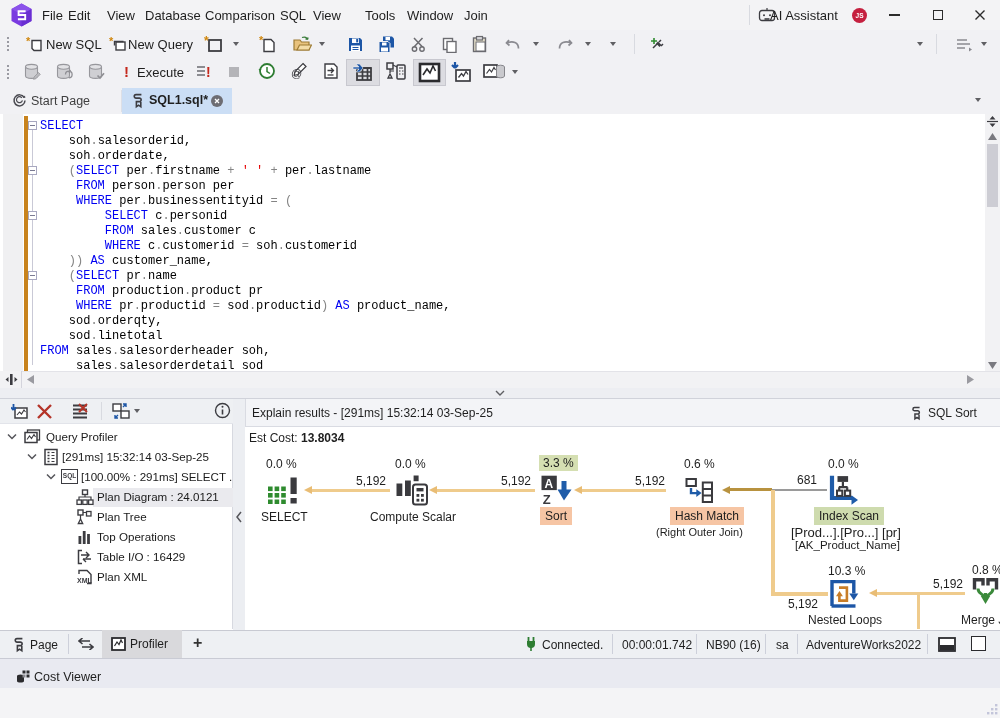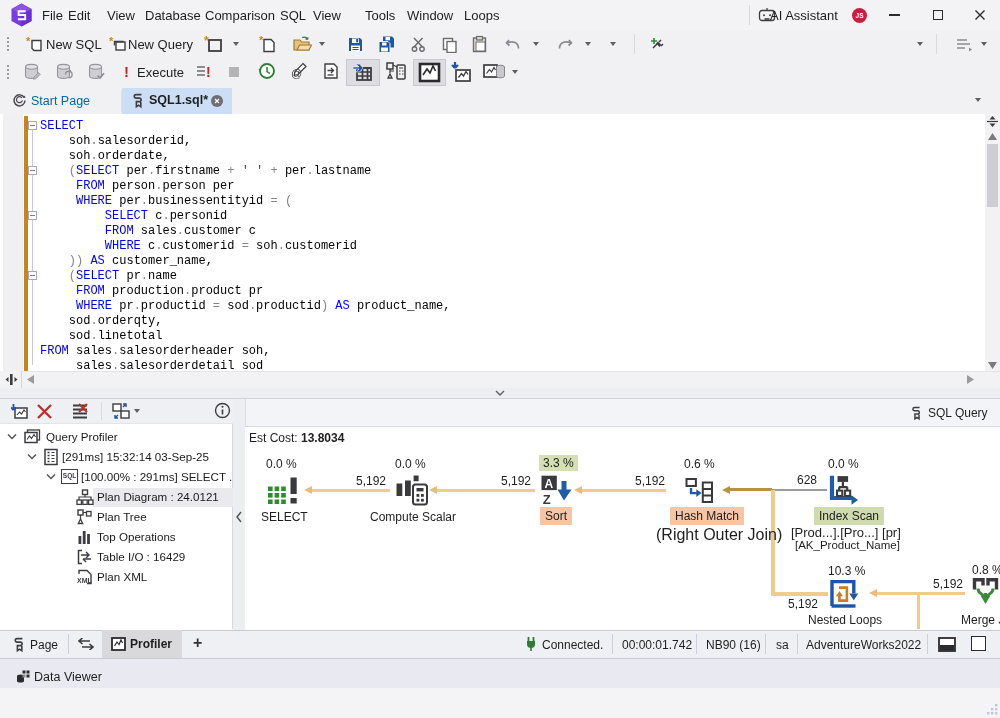--- a/index.html
+++ b/index.html
@@ -31,21 +31,21 @@
 </svg>
 <div class="ab t13" style="left:42px;top:8px">File</div>
 <div class="ab t13" style="left:68px;top:8px">Edit</div>
 <div class="ab t13" style="left:107px;top:8px">View</div>
 <div class="ab t13" style="left:145px;top:8px">Database</div>
 <div class="ab t13" style="left:205px;top:8px">Comparison</div>
 <div class="ab t13" style="left:280px;top:8px">SQL</div>
 <div class="ab t13" style="left:313px;top:8px">View</div>
 <div class="ab t13" style="left:365px;top:8px">Tools</div>
 <div class="ab t13" style="left:407px;top:8px">Window</div>
-<div class="ab t13" style="left:464px;top:8px">Loops</div>
+<div class="ab t13" style="left:464px;top:8px">Join</div>
 <div class="ab" style="left:749px;top:5px;width:1px;height:20px;background:#d8dae0"></div>
 <svg class="ab" style="left:758px;top:8px" width="18" height="14" viewBox="0 0 18 14">
  <rect x="1.5" y="2.5" width="15" height="10" rx="2.5" fill="none" stroke="#3c3c41" stroke-width="1.3"></rect>
  <circle cx="6" cy="7.2" r="1" fill="#3c3c41"></circle>
       <circle cx="12" cy="7.2" r="1" fill="#3c3c41"></circle>
  <rect x="8.4" y="0" width="1.2" height="2" fill="#3c3c41"></rect>
  <rect x="6.5" y="10.2" width="5" height="1.6" fill="#3c3c41"></rect>
 </svg>
 <div class="ab t13" style="left:770px;top:8px">AI Assistant</div>
 <div class="ab" style="left:852px;top:8px;width:15px;height:15px;border-radius:50%;background:#c5203f"></div>
@@ -202,21 +202,21 @@
  <path d="M14.5 6 v9 c0 1 1.8 1.8 4 1.8 s4-.8 4-1.8 v-9" fill="#c9c9cd" stroke="#85858a" stroke-width="1"></path>
 </svg>
 <div class="ab caret" style="left:512px;top:70px"></div>
 <div class="ab" style="left:0;top:88px;width:1000px;height:26px;background:#f1f1f4"></div>
 <div class="ab" style="left:121px;top:90px;width:1px;height:22px;background:#dddfe6"></div>
 <svg class="ab" style="left:12px;top:93px" width="15" height="15" viewBox="0 0 15 15">
  <path d="M12.2 4.5 A5.5 5.5 0 1 0 13 7.5" fill="none" stroke="#4a4a50" stroke-width="1.5"></path>
  <path d="M9.8 4.8 A3 3 0 1 0 10.4 7.4" fill="none" stroke="#4a4a50" stroke-width="1.2"></path>
  <path d="M13 2.5 l.3 2.5 -2.4-.4z" fill="#4a4a50"></path>
 </svg>
-<div class="ab" style="left:31px;top:94px;font-size:12.5px;color:#0369a1;white-space:nowrap">Start Page</div>
+<div class="ab" style="left:31px;top:94px;font-size:12.5px;color:#404040;white-space:nowrap">Start Page</div>
 <div class="ab" style="left:122px;top:88px;width:110px;height:26px;background:#cbdef5"></div>
 <svg class="ab" style="left:130px;top:92px" width="14" height="17" viewBox="0 0 14 17">
  <path d="M11.4 2.6 H6 a1.75 1.75 0 1 0 0 3.5 h3.4 a1.75 1.75 0 1 1 0 3.5 H5.6 M6.4 10 v4.8 l2.2 -1.6 2.2 1.6 v-4.8" fill="none" stroke="#3c3c41" stroke-width="1.6"></path>
 </svg>
 <div class="ab" style="left:149px;top:93px;font-size:12.5px;font-weight:bold;color:#1e1e1e;white-space:nowrap">SQL1.sql*</div>
 <div class="ab" style="left:211px;top:95px;width:12px;height:12px;border-radius:50%;background:#6d6d73"></div>
 <svg class="ab" style="left:211px;top:95px" width="12" height="12" viewBox="0 0 12 12">
       <path d="M4 4 l4 4 m0 -4 l-4 4" stroke="#fff" stroke-width="1.3"></path>
     </svg>
 <div class="ab caret" style="left:975px;top:98px"></div>
@@ -355,44 +355,45 @@
 <svg class="ab" style="left:76px;top:568px" width="18" height="18" viewBox="0 0 18 18">
  <path d="M3 6 V2.5 h8 l4 4 V15.5 h-4" fill="none" stroke="#3c3c41" stroke-width="1.4"></path>
  <text x="1" y="15" font-size="7" font-weight="bold" fill="#3c3c41">XML</text>
 </svg>
 <div class="ab tt" style="left:97px;top:570px">Plan XML</div>
 <div class="ab" style="left:233px;top:399px;width:12px;height:231px;background:#eceef2"></div>
 <svg class="ab" style="left:235px;top:510px" width="8" height="14" viewBox="0 0 8 14">
       <path d="M6 2 L2 7 L6 12" fill="none" stroke="#55555a" stroke-width="1.5"></path>
     </svg>
 <div class="ab" style="left:245px;top:399px;width:755px;height:28px;background:#f3f4f7;border-bottom:1px solid #d9dbe2;border-left:1px solid #d9dbe2;box-sizing:border-box"></div>
+<div class="ab t12" style="left:252px;top:406px">Explain results - [291ms] 15:32:14 03-Sep-25</div>
 <svg class="ab" style="left:909px;top:405px" width="13" height="16" viewBox="0 0 14 17">
  <path d="M11.4 2.6 H6 a1.75 1.75 0 1 0 0 3.5 h3.4 a1.75 1.75 0 1 1 0 3.5 H5.6 M6.4 10 v4.8 l2.2 -1.6 2.2 1.6 v-4.8" fill="none" stroke="#3c3c41" stroke-width="1.6"></path>
 </svg>
-<div class="ab t12" style="left:928px;top:406px">SQL Query</div>
+<div class="ab t12" style="left:928px;top:406px">SQL Sort</div>
 <div class="ab" style="left:246px;top:427px;width:754px;height:202px;background:#fff"></div>
 <div class="ab t12" style="left:249px;top:431px">Est Cost: <b>13.8034</b></div>
 <div class="ab tanline" style="left:312px;top:488.5px;width:78px;height:3px"></div>
 <div class="ab arrowL" style="left:304px;top:485.5px"></div>
 <div class="ab tanline" style="left:437px;top:488.5px;width:98px;height:3px"></div>
 <div class="ab arrowL" style="left:429px;top:485.5px"></div>
 <div class="ab tanline" style="left:582px;top:488.5px;width:84px;height:3px"></div>
 <div class="ab arrowL" style="left:574px;top:485.5px"></div>
 <div class="ab" style="left:730px;top:488px;width:42px;height:3.2px;background:#b8923f"></div>
 <div class="ab arrowL" style="left:722px;top:485.5px;border-right-color:#b8923f"></div>
 <div class="ab" style="left:772px;top:488.8px;width:55px;height:2.2px;background:#9a9a9a"></div>
 <div class="ab tanline" style="left:770.5px;top:489.5px;width:4px;height:106px"></div>
 <div class="ab tanline" style="left:770.5px;top:591.5px;width:57.5px;height:4px"></div>
 <div class="ab tanline" style="left:877px;top:592px;width:88px;height:3.3px"></div>
 <div class="ab arrowL" style="left:869px;top:588.5px"></div>
 <div class="ab tanline" style="left:916.5px;top:595px;width:3.5px;height:34px"></div>
 <div class="ab t12" style="left:356px;top:474px">5,192</div>
 <div class="ab t12" style="left:501px;top:474px">5,192</div>
 <div class="ab t12" style="left:635px;top:474px">5,192</div>
-<div class="ab t12" style="left:797px;top:473px">628</div>
+<div class="ab t12" style="left:797px;top:473px">681</div>
 <div class="ab t12" style="left:788px;top:597px">5,192</div>
 <div class="ab t12" style="left:933px;top:577px">5,192</div>
 <div class="ab t12" style="left:266px;top:457px">0.0 %</div>
 <div class="ab t12" style="left:395px;top:457px">0.0 %</div>
 <div class="ab t12" style="left:684px;top:457px">0.6 %</div>
 <div class="ab t12" style="left:828px;top:457px">0.0 %</div>
 <div class="ab t12" style="left:828px;top:564px">10.3 %</div>
 <div class="ab t12" style="left:972px;top:563px">0.8 %</div>
 <div class="ab t12" style="left:539px;top:455px;background:#d5dfb2;padding:1px 4px">3.3 %</div>
 <svg class="ab" style="left:267px;top:477px" width="31" height="27" viewBox="0 0 31 27">
@@ -432,21 +433,21 @@
 </svg>
 <div class="ab" style="left:540px;top:507px;background:#f6c5a4;padding:2px 5px;font-size:12px;color:#1e1e1e">Sort</div>
 <svg class="ab" style="left:684px;top:475px" width="30" height="30" viewBox="0 0 30 30">
  <rect x="2.5" y="4" width="9.4" height="7" fill="#fff" stroke="#3a3a3e" stroke-width="2"></rect>
  <path d="M7 13 v5.1 h6.5" fill="none" stroke="#1f5ca9" stroke-width="2.4"></path>
  <polygon points="12.3,14.2 12.3,22 17.6,18.1" fill="#1f5ca9"></polygon>
  <rect x="18.8" y="7.5" width="9.2" height="19.5" fill="#fff" stroke="#3a3a3e" stroke-width="2"></rect>
  <path d="M18.8 14 h9.2 M18.8 20.5 h9.2" stroke="#3a3a3e" stroke-width="2"></path>
 </svg>
 <div class="ab" style="left:670px;top:507px;background:#f6c5a4;padding:2px 5px;font-size:12px;color:#1e1e1e">Hash Match</div>
-<div class="ab t12" style="left:656px;top:526px;font-size:16px">(Right Outer Join)</div>
+<div class="ab t12" style="left:656px;top:526px;font-size:11px">(Right Outer Join)</div>
 <svg class="ab" style="left:826px;top:474px" width="34" height="31" viewBox="0 0 34 31">
  <path d="M6 1.8 V24 H26" fill="none" stroke="#1f5ca9" stroke-width="4.2"></path>
  <polygon points="25.5,21.3 32,26 25.5,30.7" fill="#1f5ca9"></polygon>
  <rect x="11.5" y="2.1" width="10.6" height="5.8" fill="#3a3a3e"></rect>
  <path d="M16.9 7.9 v4.2 M12.8 13.2 H21.6 M13.2 13.2 v3 M21.2 13.2 v3" stroke="#3a3a3e" stroke-width="2.2" fill="none"></path>
  <rect x="11" y="16.6" width="5.3" height="5.3" fill="#fff" stroke="#3a3a3e" stroke-width="2"></rect>
  <rect x="18.9" y="16.6" width="5.3" height="5.3" fill="#fff" stroke="#3a3a3e" stroke-width="2"></rect>
 </svg>
 <div class="ab" style="left:814px;top:507px;background:#cedbae;padding:2px 5px;font-size:12px;color:#1e1e1e">Index Scan</div>
 <div class="ab t12" style="left:791px;top:525px;font-size:13px">[Prod...].[Pro...] [pr]</div>
@@ -476,21 +477,21 @@
 <div class="ab" style="left:68px;top:634px;width:1px;height:20px;background:#cdd0da"></div>
 <svg class="ab" style="left:78px;top:638px" width="16" height="12" viewBox="0 0 16 12">
  <path d="M4.5 0 L1 3 L4.5 6 M1.2 3 H12" fill="none" stroke="#3c3c41" stroke-width="1.6"></path>
  <path d="M11.5 6 L15 9 L11.5 12 M14.8 9 H4" fill="none" stroke="#3c3c41" stroke-width="1.6"></path>
 </svg>
 <div class="ab" style="left:102px;top:630px;width:80px;height:28px;background:#d9d9dc"></div>
 <svg class="ab" style="left:111px;top:637px" width="15" height="14" viewBox="0 0 15 14">
  <rect x="1" y="1" width="13" height="12" fill="#fff" stroke="#2b2b2e" stroke-width="1.8"></rect>
  <path d="M3.5 9 l2.5-4 2 2.5 2-4.5 1.5 3" fill="none" stroke="#2b2b2e" stroke-width="1.2"></path>
 </svg>
-<div class="ab" style="left:130px;top:637px;font-size:12px;font-weight:bold;color:#1e1e1e">Profiler</div>
+<div class="ab" style="left:130px;top:637px;font-size:12px;font-weight:normal;color:#1e1e1e">Profiler</div>
 <div class="ab" style="left:193px;top:634px;font-size:16px;color:#333;font-weight:bold">+</div>
 <svg class="ab" style="left:525px;top:636px" width="12" height="16" viewBox="0 0 12 16">
  <path d="M3.5 1 v4 M8.5 1 v4" stroke="#2e7d32" stroke-width="1.8"></path>
  <path d="M2 5 h8 v3 a4 4 0 0 1 -8 0z" fill="#2e7d32"></path>
  <path d="M6 11 v4" stroke="#2e7d32" stroke-width="1.6"></path>
 </svg>
 <div class="ab t12" style="left:542px;top:638px">Connected.</div>
 <div class="ab" style="left:612px;top:634px;width:1px;height:20px;background:#cdd0da"></div>
 <div class="ab t12" style="left:622px;top:638px">00:00:01.742</div>
 <div class="ab" style="left:696px;top:634px;width:1px;height:20px;background:#cdd0da"></div>
@@ -510,21 +511,21 @@
 <svg class="ab" style="left:16px;top:670px" width="15" height="14" viewBox="0 0 15 14">
  <ellipse cx="4.5" cy="6" rx="3.5" ry="1.6" fill="#2b2b2e"></ellipse>
  <path d="M1 6 v5 c0 .9 1.6 1.6 3.5 1.6 s3.5-.7 3.5-1.6 v-5" fill="#2b2b2e"></path>
  <g fill="#2b2b2e">
         <rect x="6.5" y="0.5" width="3" height="3"></rect>
         <rect x="10.5" y="0.5" width="3" height="3"></rect>
         <rect x="10.5" y="4.5" width="3" height="3"></rect>
         <rect x="6.5" y="4.5" width="3" height="3" fill="#8a8a90"></rect>
       </g>
 </svg>
-<div class="ab" style="left:34px;top:670px;font-size:12.5px;color:#1e1e1e">Data Viewer</div>
+<div class="ab" style="left:34px;top:670px;font-size:12.5px;color:#1e1e1e">Cost Viewer</div>
 <svg class="ab" style="left:985px;top:703px" width="13" height="13" viewBox="0 0 13 13">
  <g fill="#c3c5da">
         <rect x="10" y="1" width="2.4" height="2.4"></rect>
         <rect x="6" y="5" width="2.4" height="2.4"></rect>
         <rect x="10" y="5" width="2.4" height="2.4"></rect>
         <rect x="2" y="9" width="2.4" height="2.4"></rect>
         <rect x="6" y="9" width="2.4" height="2.4"></rect>
         <rect x="10" y="9" width="2.4" height="2.4"></rect>
       </g>
 </svg>

